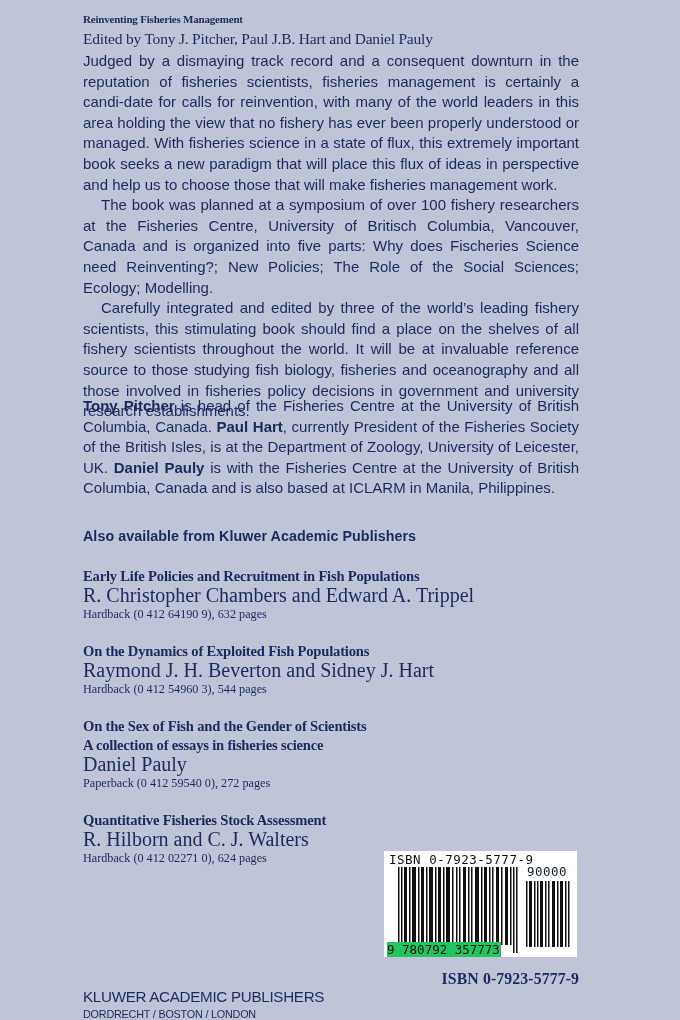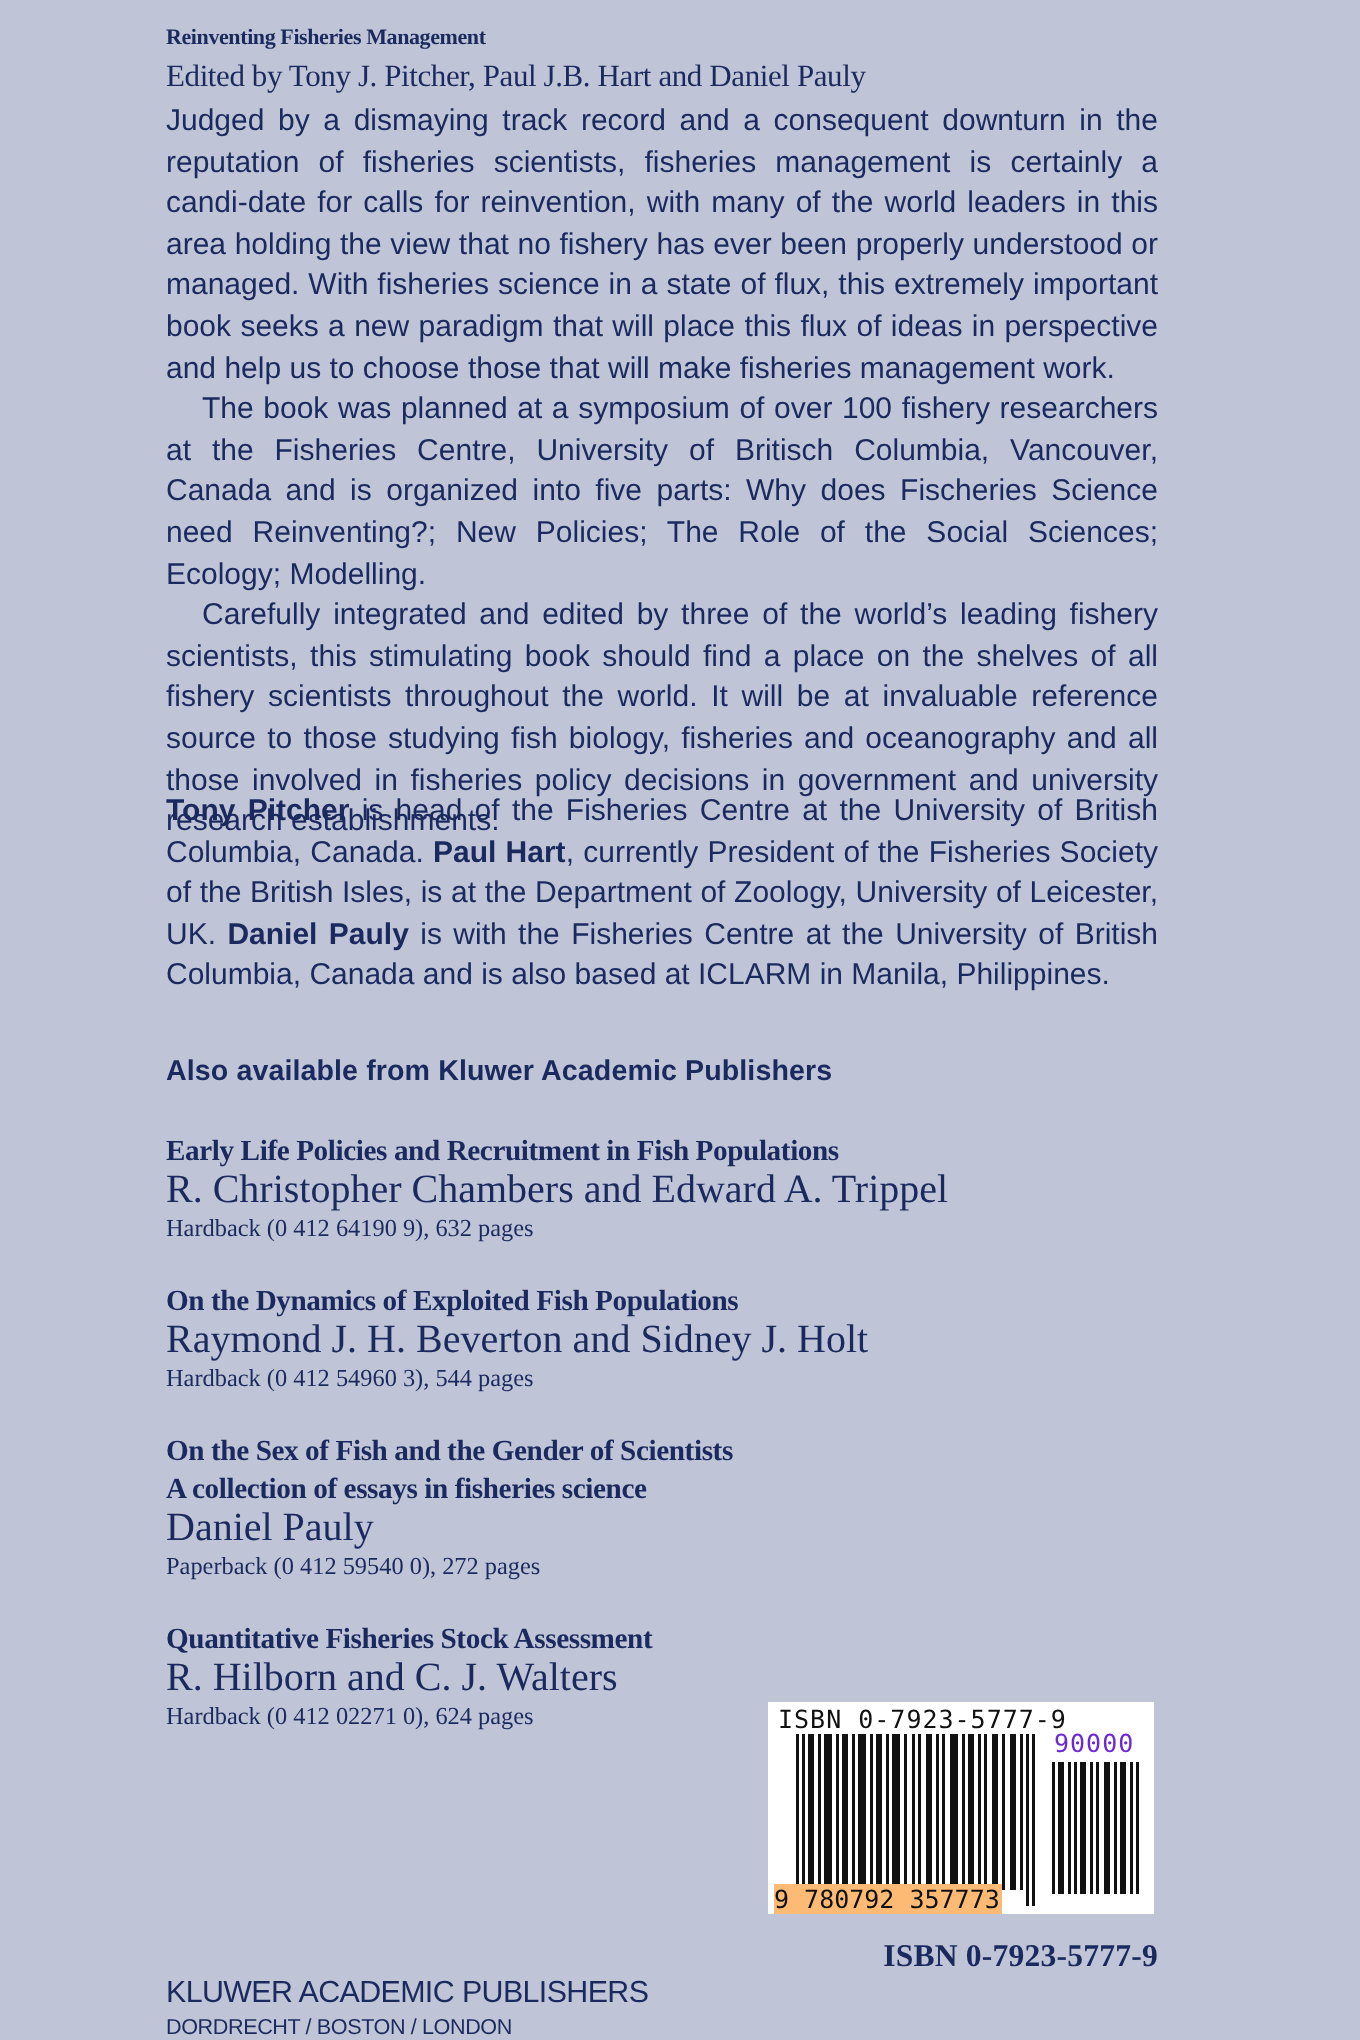--- a/index.html
+++ b/index.html
@@ -108,31 +108,31 @@
       font-size: 12.5px;
       color: #111111;
       letter-spacing: 0.5px;
     }
     .price-code {
       position: absolute;
       left: 143px;
       top: 13px;
       font-family: "DejaVu Sans Mono", "Liberation Mono", monospace;
       font-size: 12.5px;
-      color: #6d28d9;
+      color: #0f172a;
       letter-spacing: 0.5px;
     }
     .ean-digits {
       position: absolute;
       left: 3px;
       bottom: 0px;
       font-family: "DejaVu Sans Mono", "Liberation Mono", monospace;
       font-size: 12.5px;
       color: #111111;
-      background: #fdba74;
+      background: #22c55e;
       padding-right: 1px;
     }
     .bars-main {
       position: absolute;
       left: 14px;
       top: 16px;
       width: 120px;
       height: 86px;
     }
     .bars-addon {
@@ -194,21 +194,21 @@
   <p class="also-heading">Also available from Kluwer Academic Publishers</p>
 
   <div class="book-entry">
     <p class="entry-title">Early Life Policies and Recruitment in Fish Populations</p>
     <p class="entry-author">R. Christopher Chambers and Edward A. Trippel</p>
     <p class="entry-info">Hardback (0 412 64190 9), 632 pages</p>
   </div>
 
   <div class="book-entry">
     <p class="entry-title">On the Dynamics of Exploited Fish Populations</p>
-    <p class="entry-author">Raymond J. H. Beverton and Sidney J. Holt</p>
+    <p class="entry-author">Raymond J. H. Beverton and Sidney J. Hart</p>
     <p class="entry-info">Hardback  (0 412 54960 3), 544 pages</p>
   </div>
 
   <div class="book-entry">
     <p class="entry-title">On the Sex of Fish and the Gender of Scientists</p>
     <p class="entry-title">A collection of essays in fisheries science</p>
     <p class="entry-author">Daniel Pauly</p>
     <p class="entry-info">Paperback (0 412 59540 0), 272 pages</p>
   </div>
 

